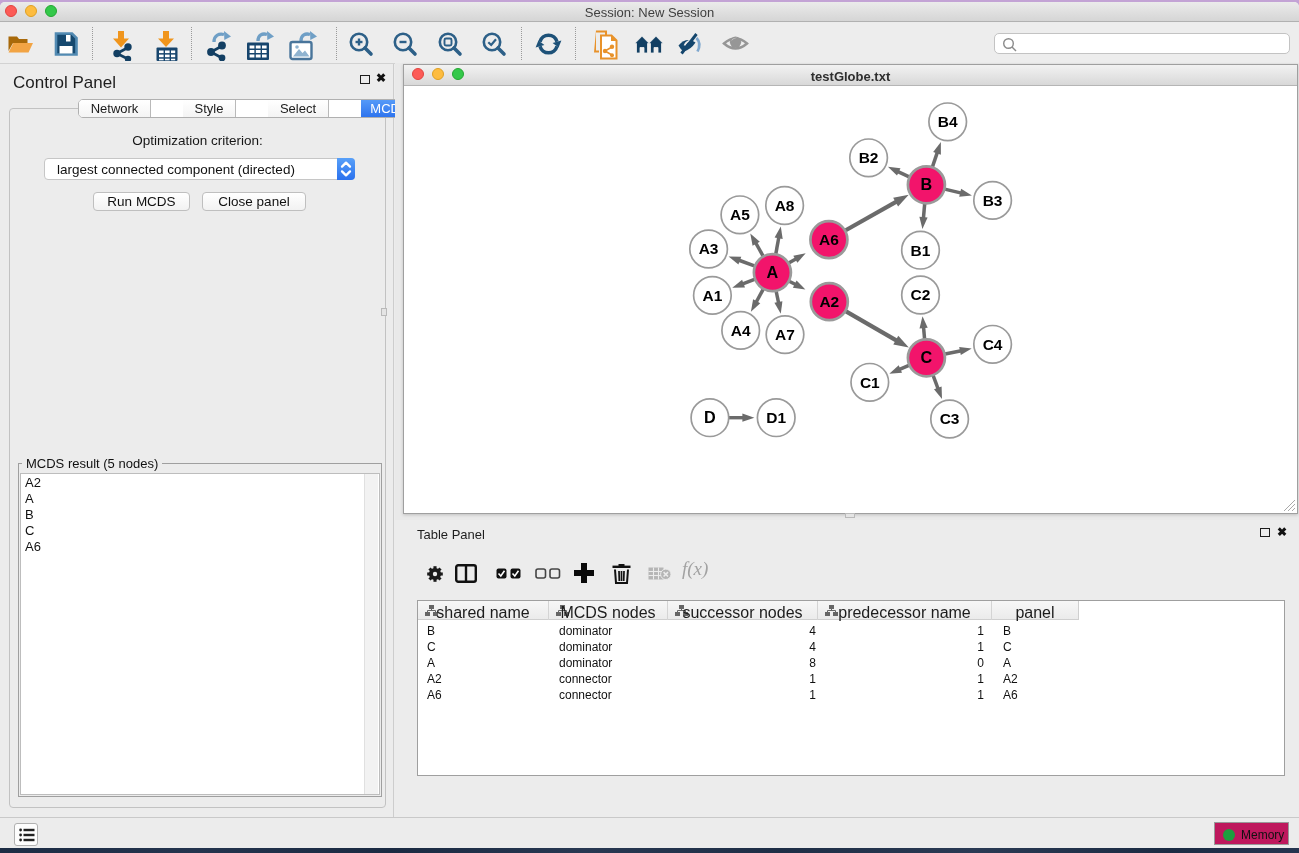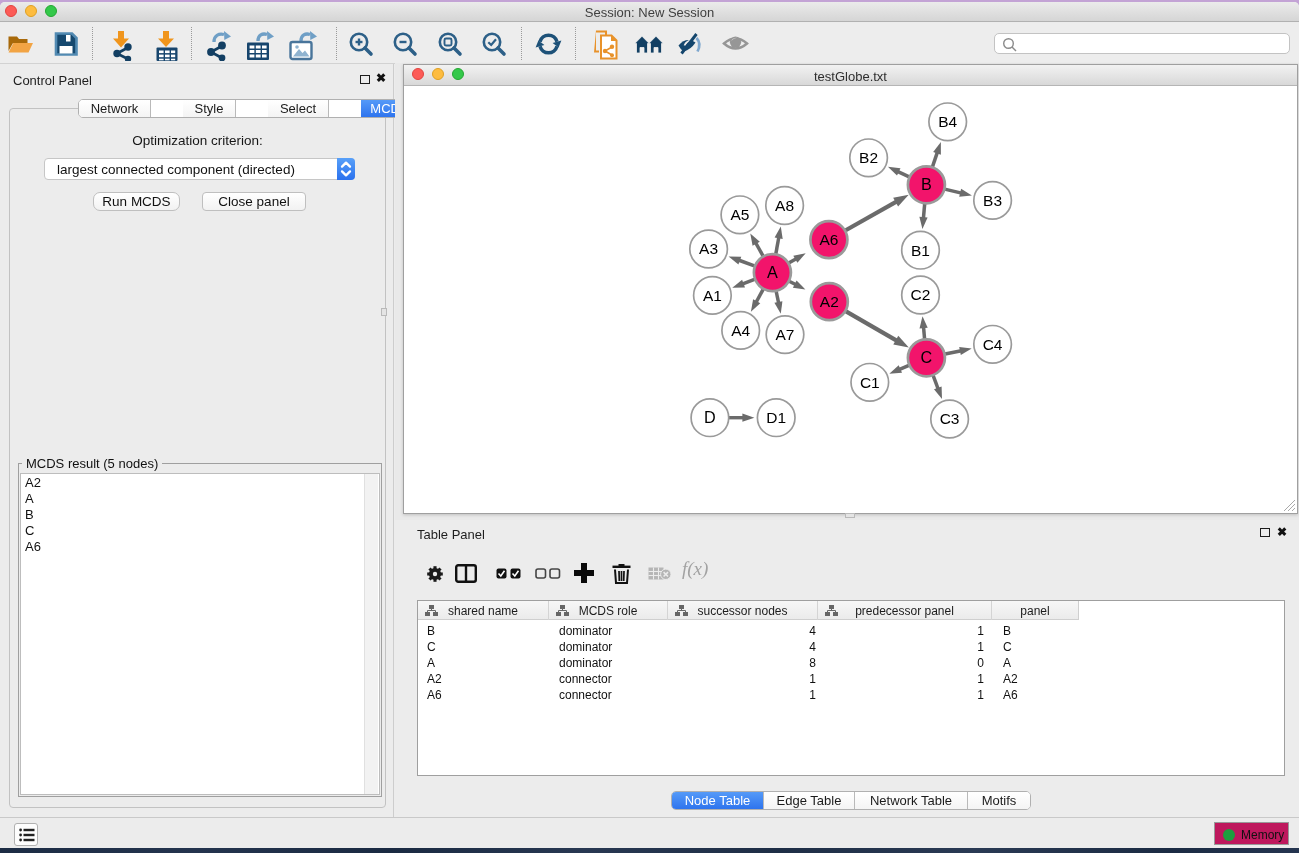--- a/index.html
+++ b/index.html
@@ -20,21 +20,21 @@
   #titlebar .t3 { left:45px; background:#34c84a; border:1px solid #24a732; }
   #titletext { width:100%; text-align:center; top:3px; font-size:13px; color:#404040; }
   #toolbar { left:0; top:21px; width:1299px; height:41px; background:#ededed; border-bottom:1px solid #d2d2d2; }
   .tbsep { position:absolute; top:4px; height:33px; width:0;
      border-left:1px dotted #9a9a9a; }
   .ticon { position:absolute; top:7px; }
   #searchbox { left:994px; top:10px; width:296px; height:21px; background:#fff;
      border:1px solid #c3c3c3; border-radius:5px; }
   
   #cpanel { left:0; top:62px; width:394px; height:755px; background:#ececec; border-right:1px solid #cdcdcd; }
-  #cp-title { left:13px; top:9px; font-size:13px; color:#1e1e1e; }
+  #cp-title { left:13px; top:9px; font-size:17px; color:#1e1e1e; }
   .dock-float { position:absolute; width:10px; height:9px; border:1.6px solid #1c1c1c; background:transparent; }
   .dock-x { position:absolute; font-size:12px; font-weight:bold; color:#111; }
   .tabgrp { position:absolute; display:flex; height:19px; border:1px solid #b0b0b0; border-radius:5px; background:#fff; }
   .tabgrp .tab { height:100%; display:flex; align-items:center; justify-content:center;
       font-size:13px; color:#1b1b1b; border-right:1px solid #b9b9b9; background:linear-gradient(#ffffff,#f4f4f4); }
   .tabgrp .tab:last-child { border-right:none; border-radius:0 4px 4px 0; }
   .tabgrp .tab:first-child { border-radius:4px 0 0 4px; }
   .tabgrp .tab.sel { background:linear-gradient(#559af8,#2e74ee); color:#fff; }
   #cp-tabs { left:78px; top:35px;gap:32px; }
   #cp-tabs .tab:nth-child(1){ width:72px; }
@@ -42,53 +42,53 @@
   #cp-tabs .tab:nth-child(3){ width:61px; }
   #cp-tabs .tab:nth-child(4){ width:57px; }
   #cp-inner { left:9px; top:44px; width:377px; height:700px; border:1px solid #c2c2c2; border-radius:4px; background:#ececec; }
   #opt-label { left:0; top:24px; width:100%; text-align:center; font-size:13.5px; color:#161616; }
   #dropdown { left:34px; top:49px; width:311px; height:22px; background:#fff; border:1px solid #c6c6c6; border-radius:4px; }
   #dropdown .txt { position:absolute; left:12px; top:3px; font-size:13.5px; color:#111; }
   #dropdown .step { position:absolute; right:-1px; top:-1px; width:18px; height:22px;
       background:linear-gradient(#58a0f9,#2a71ee); border-radius:0 4px 4px 0; }
   .btn { position:absolute; height:19px; background:linear-gradient(#ffffff,#f2f2f2); border:1px solid #bfbfbf; border-radius:4px;
       font-size:13.5px; color:#111; display:flex; align-items:center; justify-content:center; }
-  #btn-run { left:83px; top:83px; width:87px;border-radius:7px; }
+  #btn-run { left:83px; top:83px; width:97px; }
   #btn-close { left:192px; top:83px; width:104px; }
   #groupbox { left:8px; top:354px; width:364px; height:334px; border:1px solid #9f9f9f; }
   #gb-label { position:absolute; left:3px; top:-8px; background:#ececec; padding:0 4px; font-size:13px; color:#111; }
   #gb-list { position:absolute; left:1px; top:9px; width:360px; height:322px; background:#fff; border:1px solid #bdbdbd; }
   #gb-list .sb { position:absolute; right:1px; top:0; width:14px; height:100%; background:#f2f2f2; border-left:1px solid #e0e0e0; }
   #gb-list .items { position:absolute; left:4px; top:1px; font-size:13px; color:#111; line-height:16px; }
 </style>
 </head>
 <body>
 <style>
   
-  #desktop { left:395px; top:61px; width:904px; height:457px; background:#e9e9e9; }
+  #desktop { left:395px; top:61px; width:904px; height:457px; background:#e9e9e9;font-weight:bold; }
   #frame { position:absolute; left:8px; top:1px; width:895px; height:450px; background:#fff;
      border:1px solid #9f9f9f; box-shadow:0 1px 3px rgba(0,0,0,0.18); }
   #frame-tb { position:absolute; left:0; top:0; width:100%; height:21px;
      background:linear-gradient(#f2f2f2,#d8d8d8); border-bottom:1px solid #b5b5b5; }
   #frame-tb .t1 { left:8px;  background:#fc5b57; border:1px solid #e2443f; }
   #frame-tb .t2 { left:28px; background:#fdbc40; border:1px solid #dfa023; }
   #frame-tb .t3 { left:48px; background:#34c84a; border:1px solid #24a732; }
   #frame-title { position:absolute; width:100%; text-align:center; top:4px; font-size:13px; color:#2e2e2e; }
   #graph { position:absolute; left:0px; top:22px; }
   #grip { position:absolute; right:1px; bottom:1px; width:13px; height:13px; }
   .divh { position:absolute; background:#e4e4e4; border:1px solid #b9b9b9; }
   
   #tpanel { left:395px; top:518px; width:904px; height:299px; background:#ececec; }
   #tp-title { position:absolute; left:22px; top:7px; font-size:13px; color:#1e1e1e; }
   #tp-toolbar { position:absolute; left:0; top:30px; width:100%; height:52px; }
   #tablebox { position:absolute; left:22px; top:80px; width:868px; height:176px; background:#fff; border:1px solid #9f9f9f; }
   #thead { position:absolute; left:0; top:0; width:661px; height:19px; background:linear-gradient(#f7f7f7,#ebebeb);
       border-bottom:1px solid #cfcfcf; border-right:1px solid #cfcfcf; }
   .hcell { position:absolute; top:0; height:19px; border-right:1px solid #d4d4d4; }
-  .hcell .ht { position:absolute; width:100%; text-align:center; top:3px; font-size:12px; color:#1c1c1c; }
+  .hcell .ht { position:absolute; width:100%; text-align:center; top:3px; font-size:16px; color:#1c1c1c; }
   .hicon { position:absolute; top:4px; }
   .trow { position:absolute; font-size:12px; color:#111; }
   .num { text-align:right; }
   #tp-tabs { left:276px; top:271px; }
   #tp-tabs .tab:nth-child(1){ width:92px; }
   #tp-tabs .tab:nth-child(2){ width:91px; }
   #tp-tabs .tab:nth-child(3){ width:113px; }
   #tp-tabs .tab:nth-child(4){ width:62px; }
   
   #statusbar { left:0; top:815px; width:1299px; height:31px; background:#ececec; border-top:1px solid #c9c9c9; }
@@ -467,21 +467,21 @@
           </div>
         <div class="hcell" style="left:131px;width:119px">
             <svg class="hicon" style="left:7px" width="13" height="11" viewBox="0 0 13 11">
               <g fill="#666">
                 <rect x="4" y="0" width="5" height="4"></rect>
                 <rect x="0" y="7" width="5" height="4"></rect>
                 <rect x="8" y="7" width="5" height="4"></rect>
               </g>
               <path d="M6.5 4 V5.5 M2.5 7 V5.5 H10.5 V7" stroke="#666" stroke-width="1" fill="none"></path>
             </svg>
-            <div class="ht">MCDS role</div>
+            <div class="ht">MCDS nodes</div>
           </div>
         <div class="hcell" style="left:250px;width:150px">
             <svg class="hicon" style="left:7px" width="13" height="11" viewBox="0 0 13 11">
               <g fill="#666">
                 <rect x="4" y="0" width="5" height="4"></rect>
                 <rect x="0" y="7" width="5" height="4"></rect>
                 <rect x="8" y="7" width="5" height="4"></rect>
               </g>
               <path d="M6.5 4 V5.5 M2.5 7 V5.5 H10.5 V7" stroke="#666" stroke-width="1" fill="none"></path>
             </svg>
@@ -489,21 +489,21 @@
           </div>
         <div class="hcell" style="left:400px;width:174px">
             <svg class="hicon" style="left:7px" width="13" height="11" viewBox="0 0 13 11">
               <g fill="#666">
                 <rect x="4" y="0" width="5" height="4"></rect>
                 <rect x="0" y="7" width="5" height="4"></rect>
                 <rect x="8" y="7" width="5" height="4"></rect>
               </g>
               <path d="M6.5 4 V5.5 M2.5 7 V5.5 H10.5 V7" stroke="#666" stroke-width="1" fill="none"></path>
             </svg>
-            <div class="ht">predecessor panel</div>
+            <div class="ht">predecessor name</div>
           </div>
         <div class="hcell" style="left:574px;width:86px;border-right:none">
             <div class="ht">panel</div>
           </div>
       </div>
       <div id="tbody">
 <span class="trow" style="left:9px;top:22.5px">B</span>
 <span class="trow" style="left:141px;top:22.5px">dominator</span>
 <span class="trow num" style="left:250px;top:22.5px;width:148px">4</span>
 <span class="trow num" style="left:400px;top:22.5px;width:166px">1</span>
@@ -523,26 +523,20 @@
 <span class="trow num" style="left:250px;top:70.5px;width:148px">1</span>
 <span class="trow num" style="left:400px;top:70.5px;width:166px">1</span>
 <span class="trow" style="left:585px;top:70.5px">A2</span>
 <span class="trow" style="left:9px;top:86.5px">A6</span>
 <span class="trow" style="left:141px;top:86.5px">connector</span>
 <span class="trow num" style="left:250px;top:86.5px;width:148px">1</span>
 <span class="trow num" style="left:400px;top:86.5px;width:166px">1</span>
 <span class="trow" style="left:585px;top:86.5px">A6</span>
 </div>
     </div>
-    <div class="tabgrp" id="tp-tabs">
-      <div class="tab sel">Node Table</div>
-        <div class="tab">Edge Table</div>
-        <div class="tab">Network Table</div>
-        <div class="tab">Motifs</div>
-    </div>
   </div>
   <div class="abs" id="statusbar">
     <div id="sb-left">
         <svg style="position:absolute;left:4px;top:4px" width="16" height="14" viewBox="0 0 16 14">
       <g fill="#222">
             <circle cx="1.6" cy="2" r="1.4"></circle>
             <circle cx="1.6" cy="7" r="1.4"></circle>
             <circle cx="1.6" cy="12" r="1.4"></circle>
       <rect x="4.5" y="0.8" width="11" height="2.4"></rect>
             <rect x="4.5" y="5.8" width="11" height="2.4"></rect>

